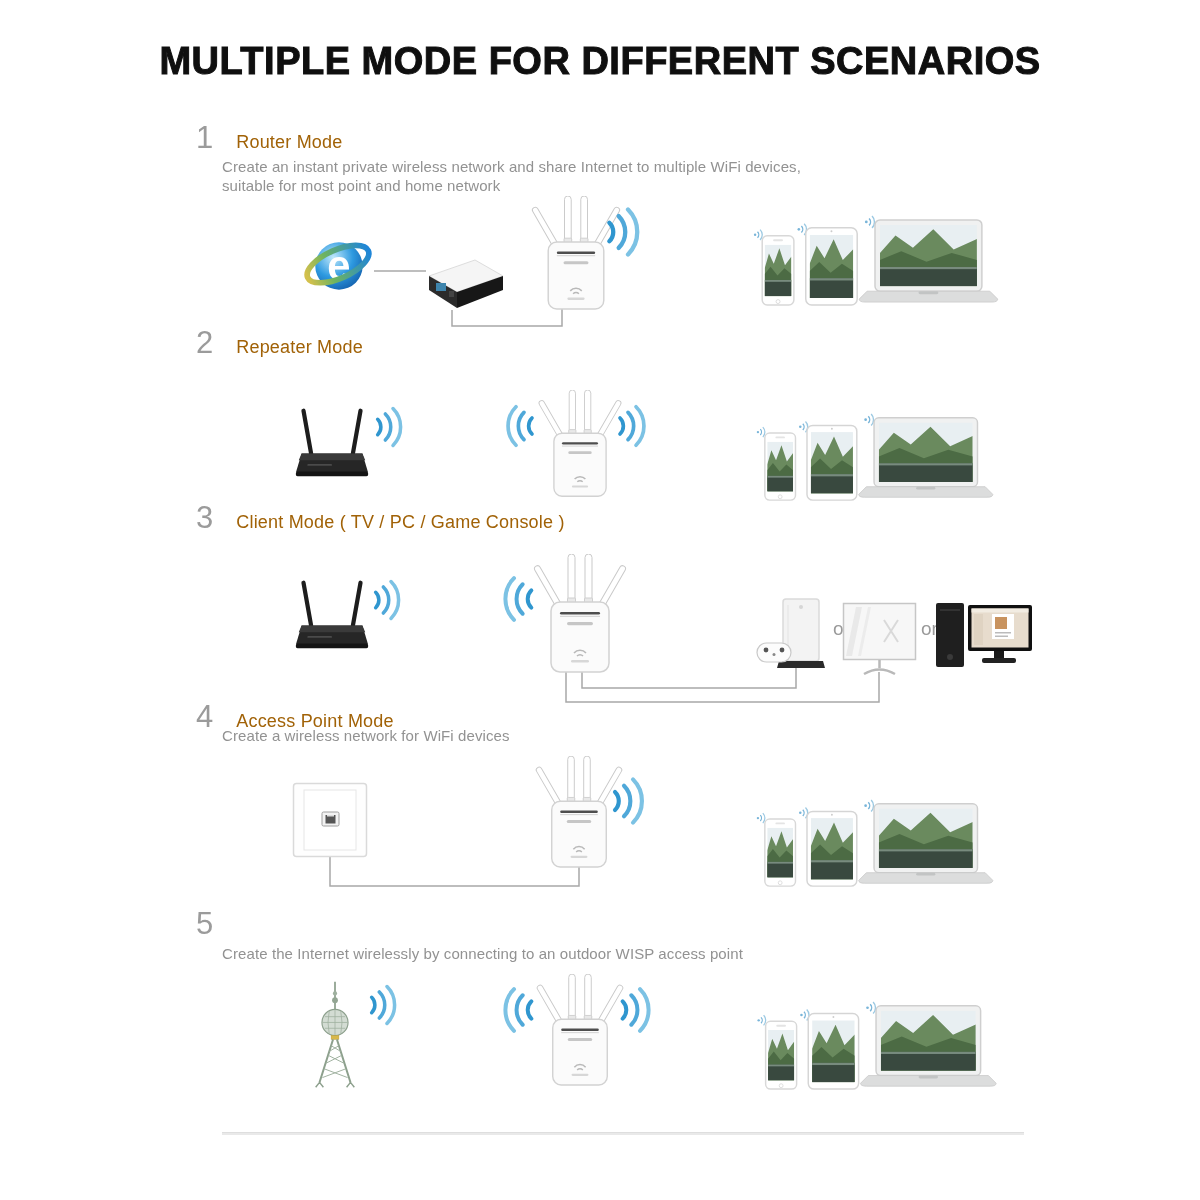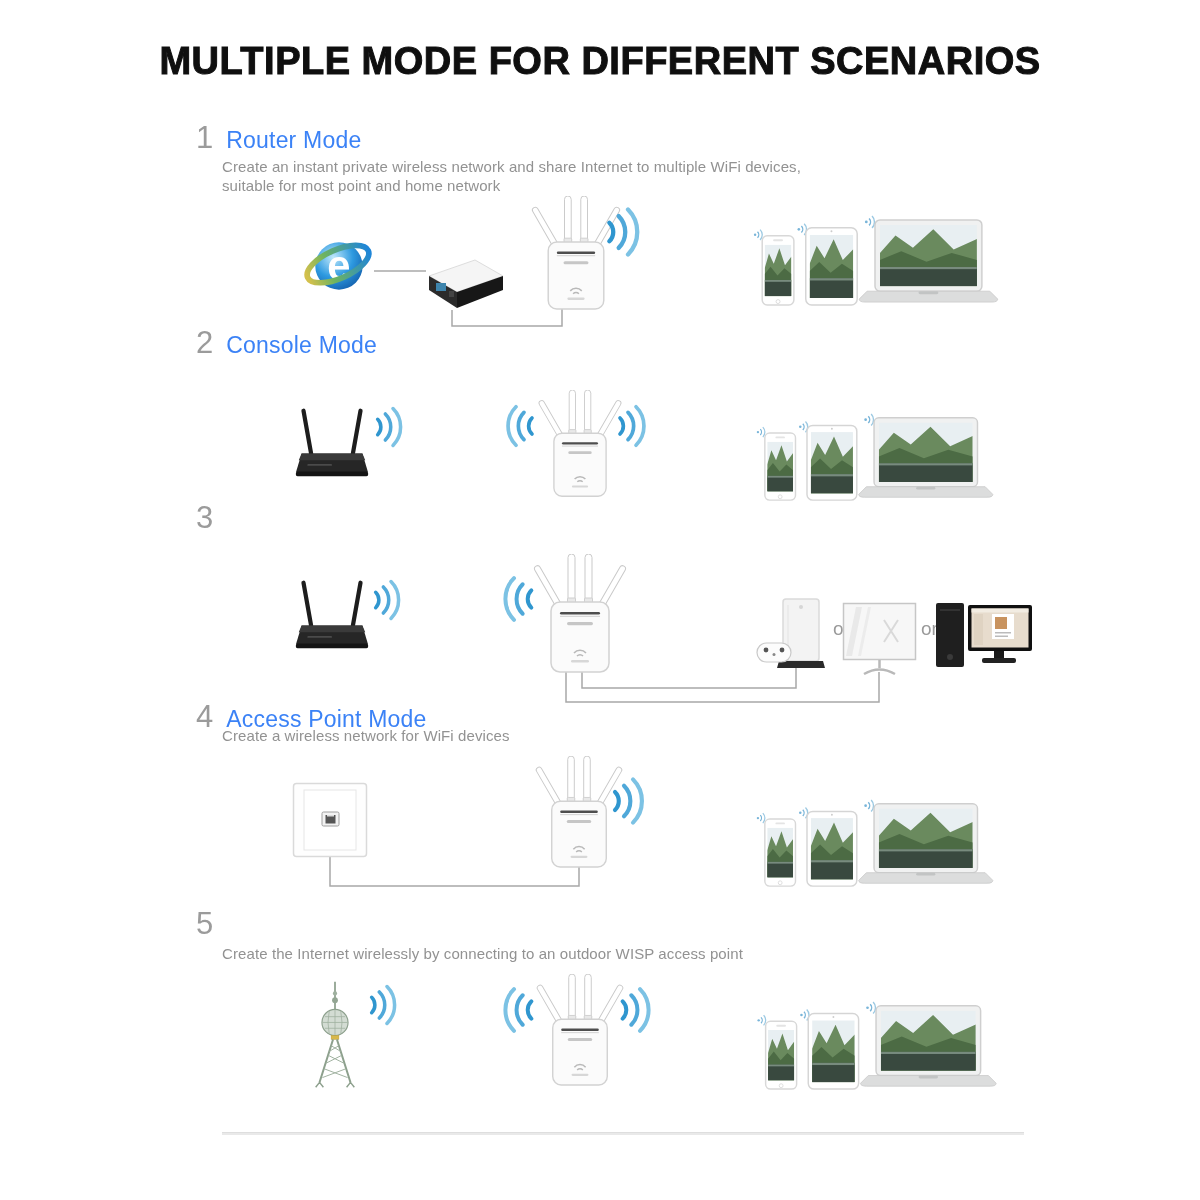--- a/index.html
+++ b/index.html
@@ -4,21 +4,21 @@
 <style>
   html,body{margin:0;padding:0;background:#fff;}
   .canvas{position:relative;width:1200px;height:1200px;background:#ffffff;overflow:hidden;
           font-family:"Liberation Sans",sans-serif;}
   .abs{position:absolute;}
   .title{position:absolute;top:40px;left:0;width:1200px;text-align:center;
          font-size:38px;font-weight:900;letter-spacing:.5px;color:#0f0f0f;
          -webkit-text-stroke:1px #0f0f0f;}
   .sec-head{position:absolute;left:196px;display:flex;align-items:baseline;}
   .sec-num{font-size:31px;font-weight:300;color:#9b9b9b;}
-  .sec-title{font-size:23px;font-weight:400;color:#3b82f6;margin-left:13px;letter-spacing:.2px;}
+  .sec-title{font-size:18px;font-weight:400;color:#a16207;margin-left:23px;letter-spacing:.2px;}
   .sec-desc{position:absolute;left:222px;font-size:15px;color:#929292;line-height:1.25;
             white-space:pre-line;letter-spacing:.1px;}
   .or{position:absolute;font-size:19px;color:#9a9a9a;}
   .divider{position:absolute;left:222px;top:1132px;width:802px;height:2px;
            background:#e9e9e9;border-top:1px solid #dedede;}
   svg.icon{display:block;}
   .flip{transform:scaleX(-1);}
 </style>
 </head>
 <body>
@@ -205,21 +205,21 @@
     </svg>
   <svg class="abs icon" style="left:600px;top:204px;width:56px;height:56px">
       <use href="#sym-waves"></use>
     </svg>
   <svg class="abs icon" style="left:752px;top:214px;width:248px;height:94px">
       <use href="#sym-trio"></use>
     </svg>
 
   <div class="sec-head" style="top:325px">
     <span class="sec-num">2</span>
-    <span class="sec-title">Console Mode</span>
+    <span class="sec-title">Repeater Mode</span>
   </div>
   <svg class="abs icon" style="left:294px;top:406px;width:76px;height:76px">
       <use href="#sym-router"></use>
     </svg>
   <svg class="abs icon" style="left:370px;top:404px;width:46px;height:46px">
       <use href="#sym-waves"></use>
     </svg>
   <svg class="abs icon flip" style="left:492px;top:402px;width:48px;height:48px">
       <use href="#sym-waves"></use>
     </svg>
@@ -228,20 +228,21 @@
     </svg>
   <svg class="abs icon" style="left:612px;top:402px;width:48px;height:48px">
       <use href="#sym-waves"></use>
     </svg>
   <svg class="abs icon" style="left:755px;top:412px;width:240px;height:91px">
       <use href="#sym-trio"></use>
     </svg>
 
   <div class="sec-head" style="top:500px">
     <span class="sec-num">3</span>
+    <span class="sec-title">Client Mode ( TV / PC / Game Console )</span>
   </div>
   <svg class="abs icon" style="left:294px;top:578px;width:76px;height:76px">
       <use href="#sym-router"></use>
     </svg>
   <svg class="abs icon" style="left:368px;top:577px;width:46px;height:46px">
       <use href="#sym-waves"></use>
     </svg>
   <svg class="abs icon flip" style="left:488px;top:573px;width:52px;height:52px">
       <use href="#sym-waves"></use>
     </svg>

